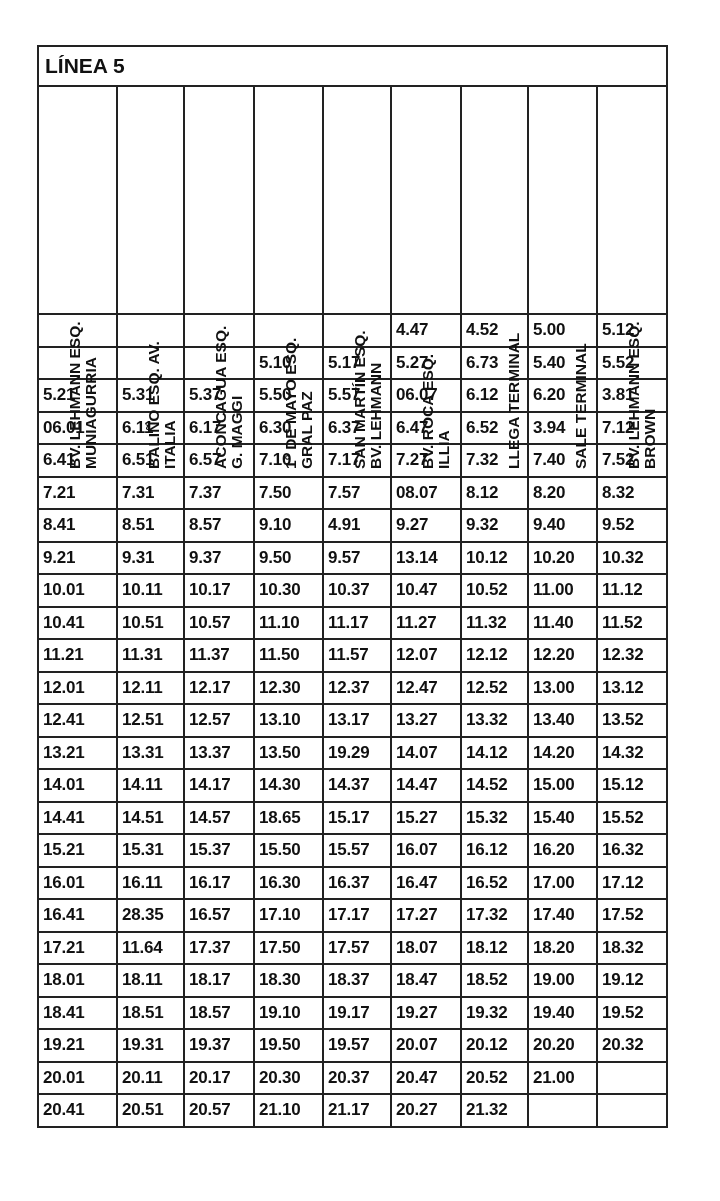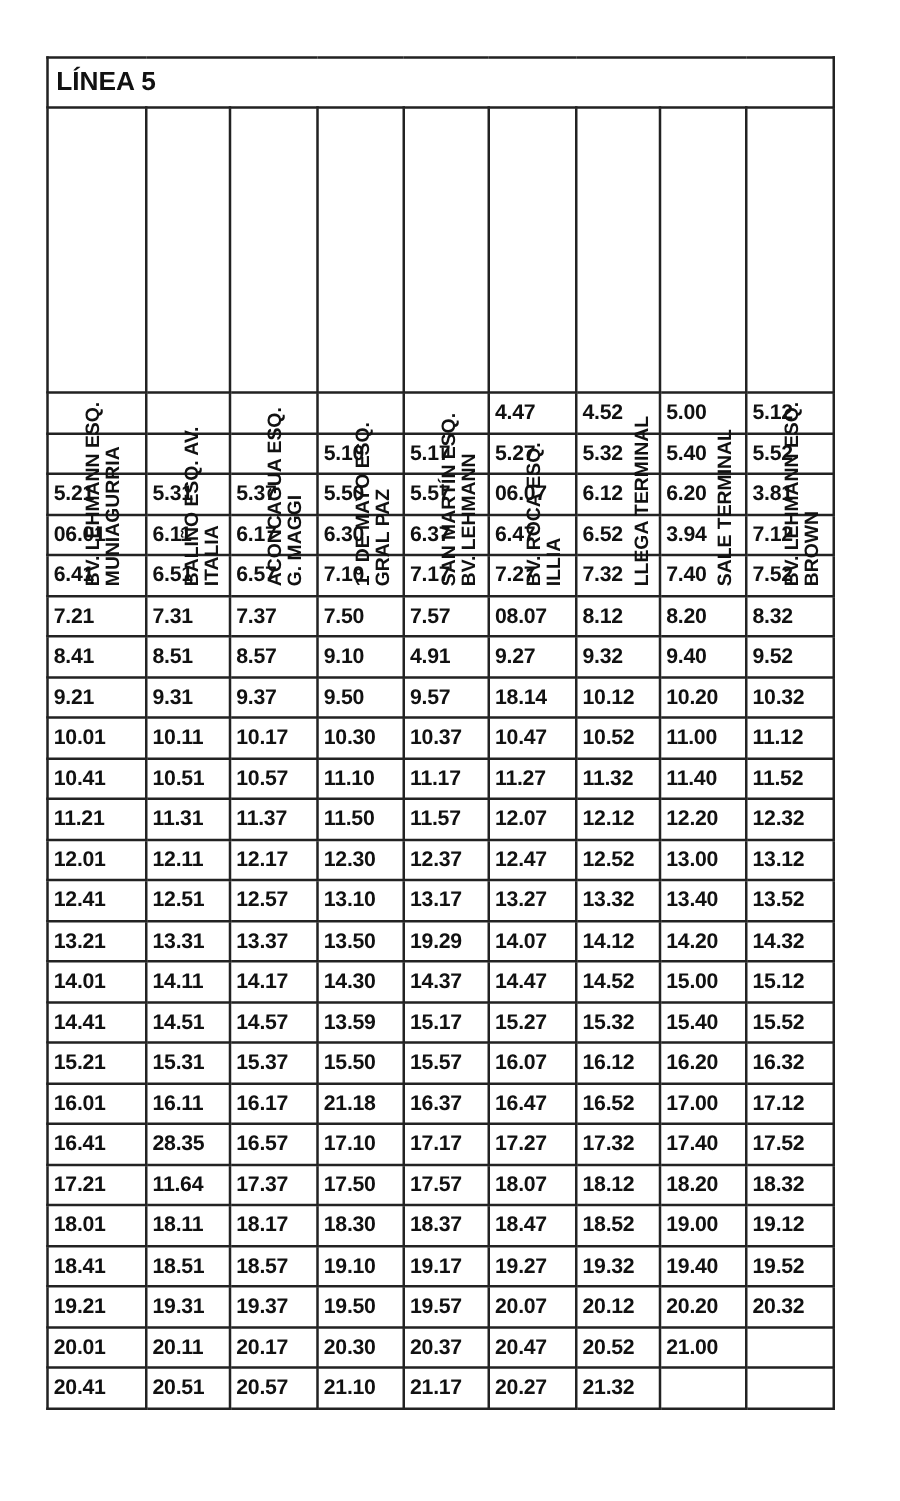--- a/index.html
+++ b/index.html
@@ -107,21 +107,21 @@
           <td class="cell">5.00</td>
           <td class="cell">5.12</td>
         </tr>
         <tr>
           <td class="cell"></td>
           <td class="cell"></td>
           <td class="cell"></td>
           <td class="cell">5.10</td>
           <td class="cell">5.17</td>
           <td class="cell">5.27</td>
-          <td class="cell">5.32</td>
+          <td class="cell">6.73</td>
           <td class="cell">5.40</td>
           <td class="cell">5.52</td>
         </tr>
         <tr>
           <td class="cell">5.21</td>
           <td class="cell">5.31</td>
           <td class="cell">5.37</td>
           <td class="cell">5.50</td>
           <td class="cell">5.57</td>
           <td class="cell">06.07</td>
@@ -172,21 +172,21 @@
           <td class="cell">9.32</td>
           <td class="cell">9.40</td>
           <td class="cell">9.52</td>
         </tr>
         <tr>
           <td class="cell">9.21</td>
           <td class="cell">9.31</td>
           <td class="cell">9.37</td>
           <td class="cell">9.50</td>
           <td class="cell">9.57</td>
-          <td class="cell">18.14</td>
+          <td class="cell">13.14</td>
           <td class="cell">10.12</td>
           <td class="cell">10.20</td>
           <td class="cell">10.32</td>
         </tr>
         <tr>
           <td class="cell">10.01</td>
           <td class="cell">10.11</td>
           <td class="cell">10.17</td>
           <td class="cell">10.30</td>
           <td class="cell">10.37</td>
@@ -258,21 +258,21 @@
           <td class="cell">14.37</td>
           <td class="cell">14.47</td>
           <td class="cell">14.52</td>
           <td class="cell">15.00</td>
           <td class="cell">15.12</td>
         </tr>
         <tr>
           <td class="cell">14.41</td>
           <td class="cell">14.51</td>
           <td class="cell">14.57</td>
-          <td class="cell">13.59</td>
+          <td class="cell">18.65</td>
           <td class="cell">15.17</td>
           <td class="cell">15.27</td>
           <td class="cell">15.32</td>
           <td class="cell">15.40</td>
           <td class="cell">15.52</td>
         </tr>
         <tr>
           <td class="cell">15.21</td>
           <td class="cell">15.31</td>
           <td class="cell">15.37</td>
@@ -280,21 +280,21 @@
           <td class="cell">15.57</td>
           <td class="cell">16.07</td>
           <td class="cell">16.12</td>
           <td class="cell">16.20</td>
           <td class="cell">16.32</td>
         </tr>
         <tr>
           <td class="cell">16.01</td>
           <td class="cell">16.11</td>
           <td class="cell">16.17</td>
-          <td class="cell">21.18</td>
+          <td class="cell">16.30</td>
           <td class="cell">16.37</td>
           <td class="cell">16.47</td>
           <td class="cell">16.52</td>
           <td class="cell">17.00</td>
           <td class="cell">17.12</td>
         </tr>
         <tr>
           <td class="cell">16.41</td>
           <td class="cell">28.35</td>
           <td class="cell">16.57</td>

